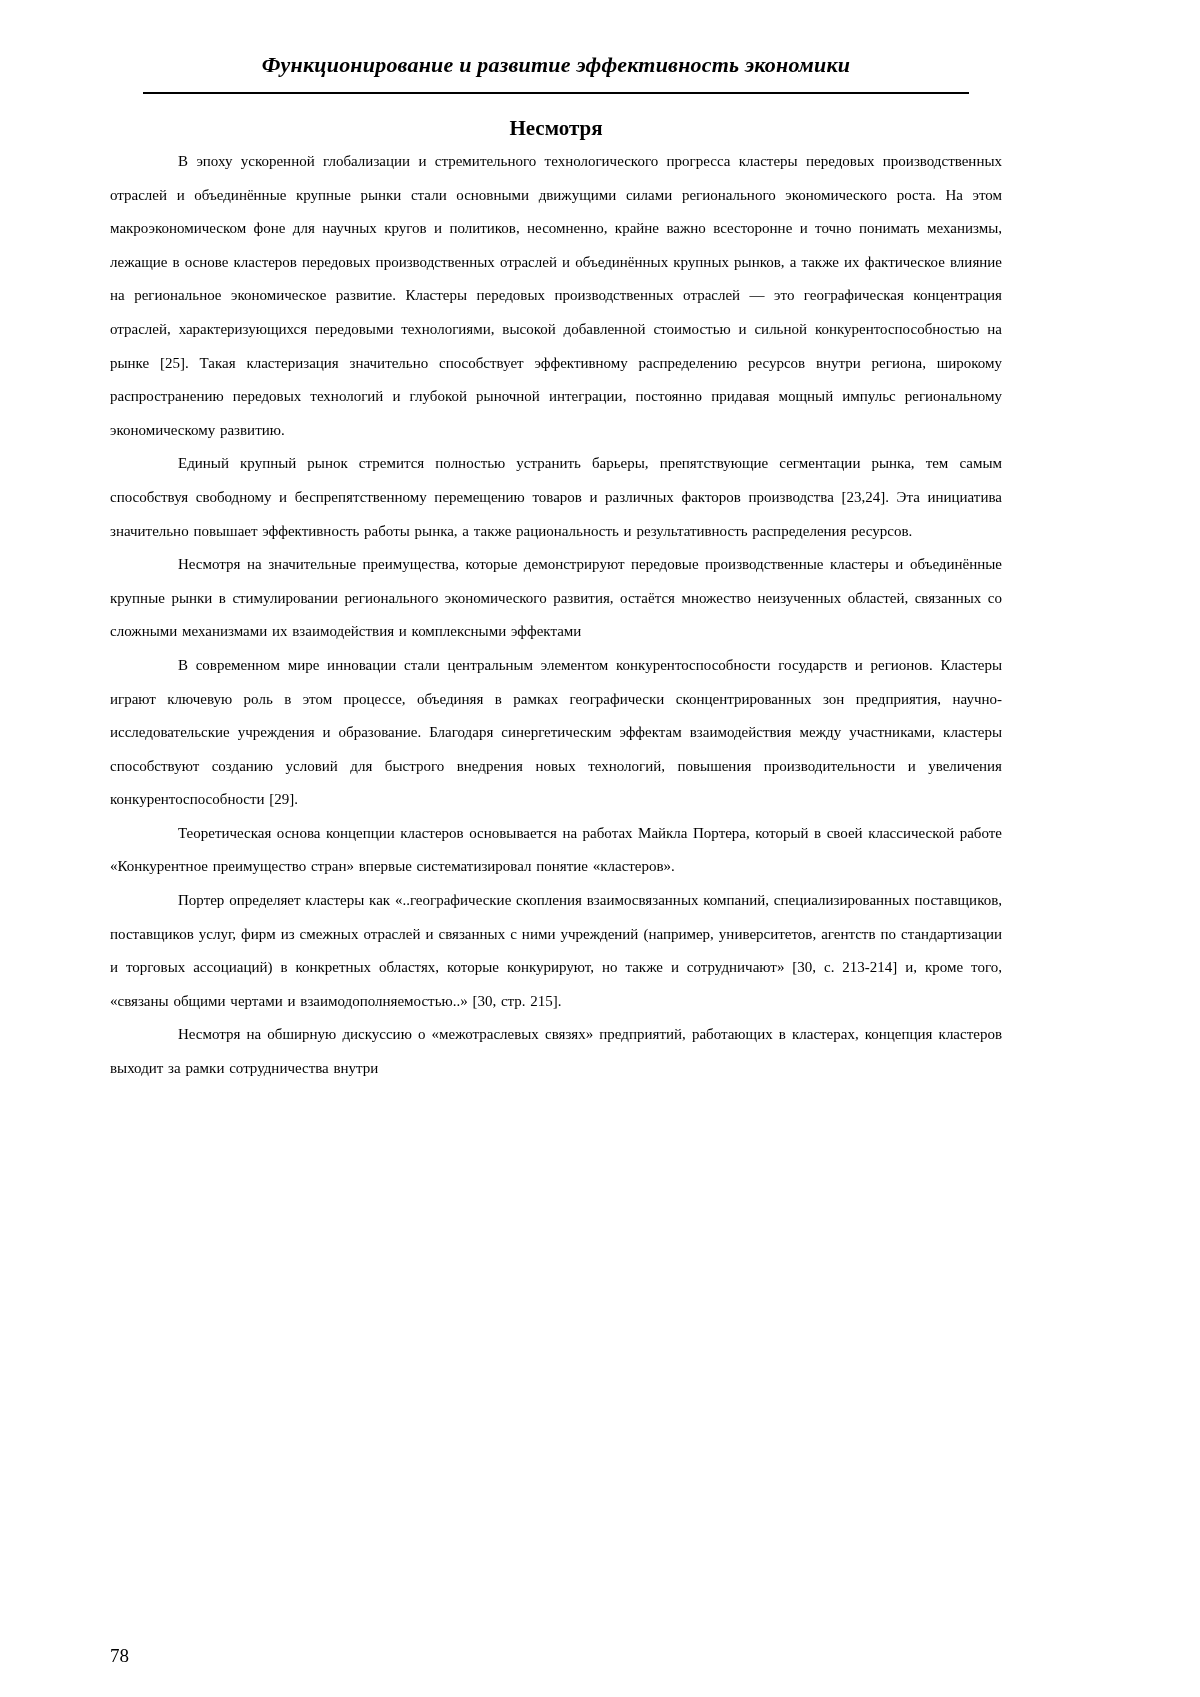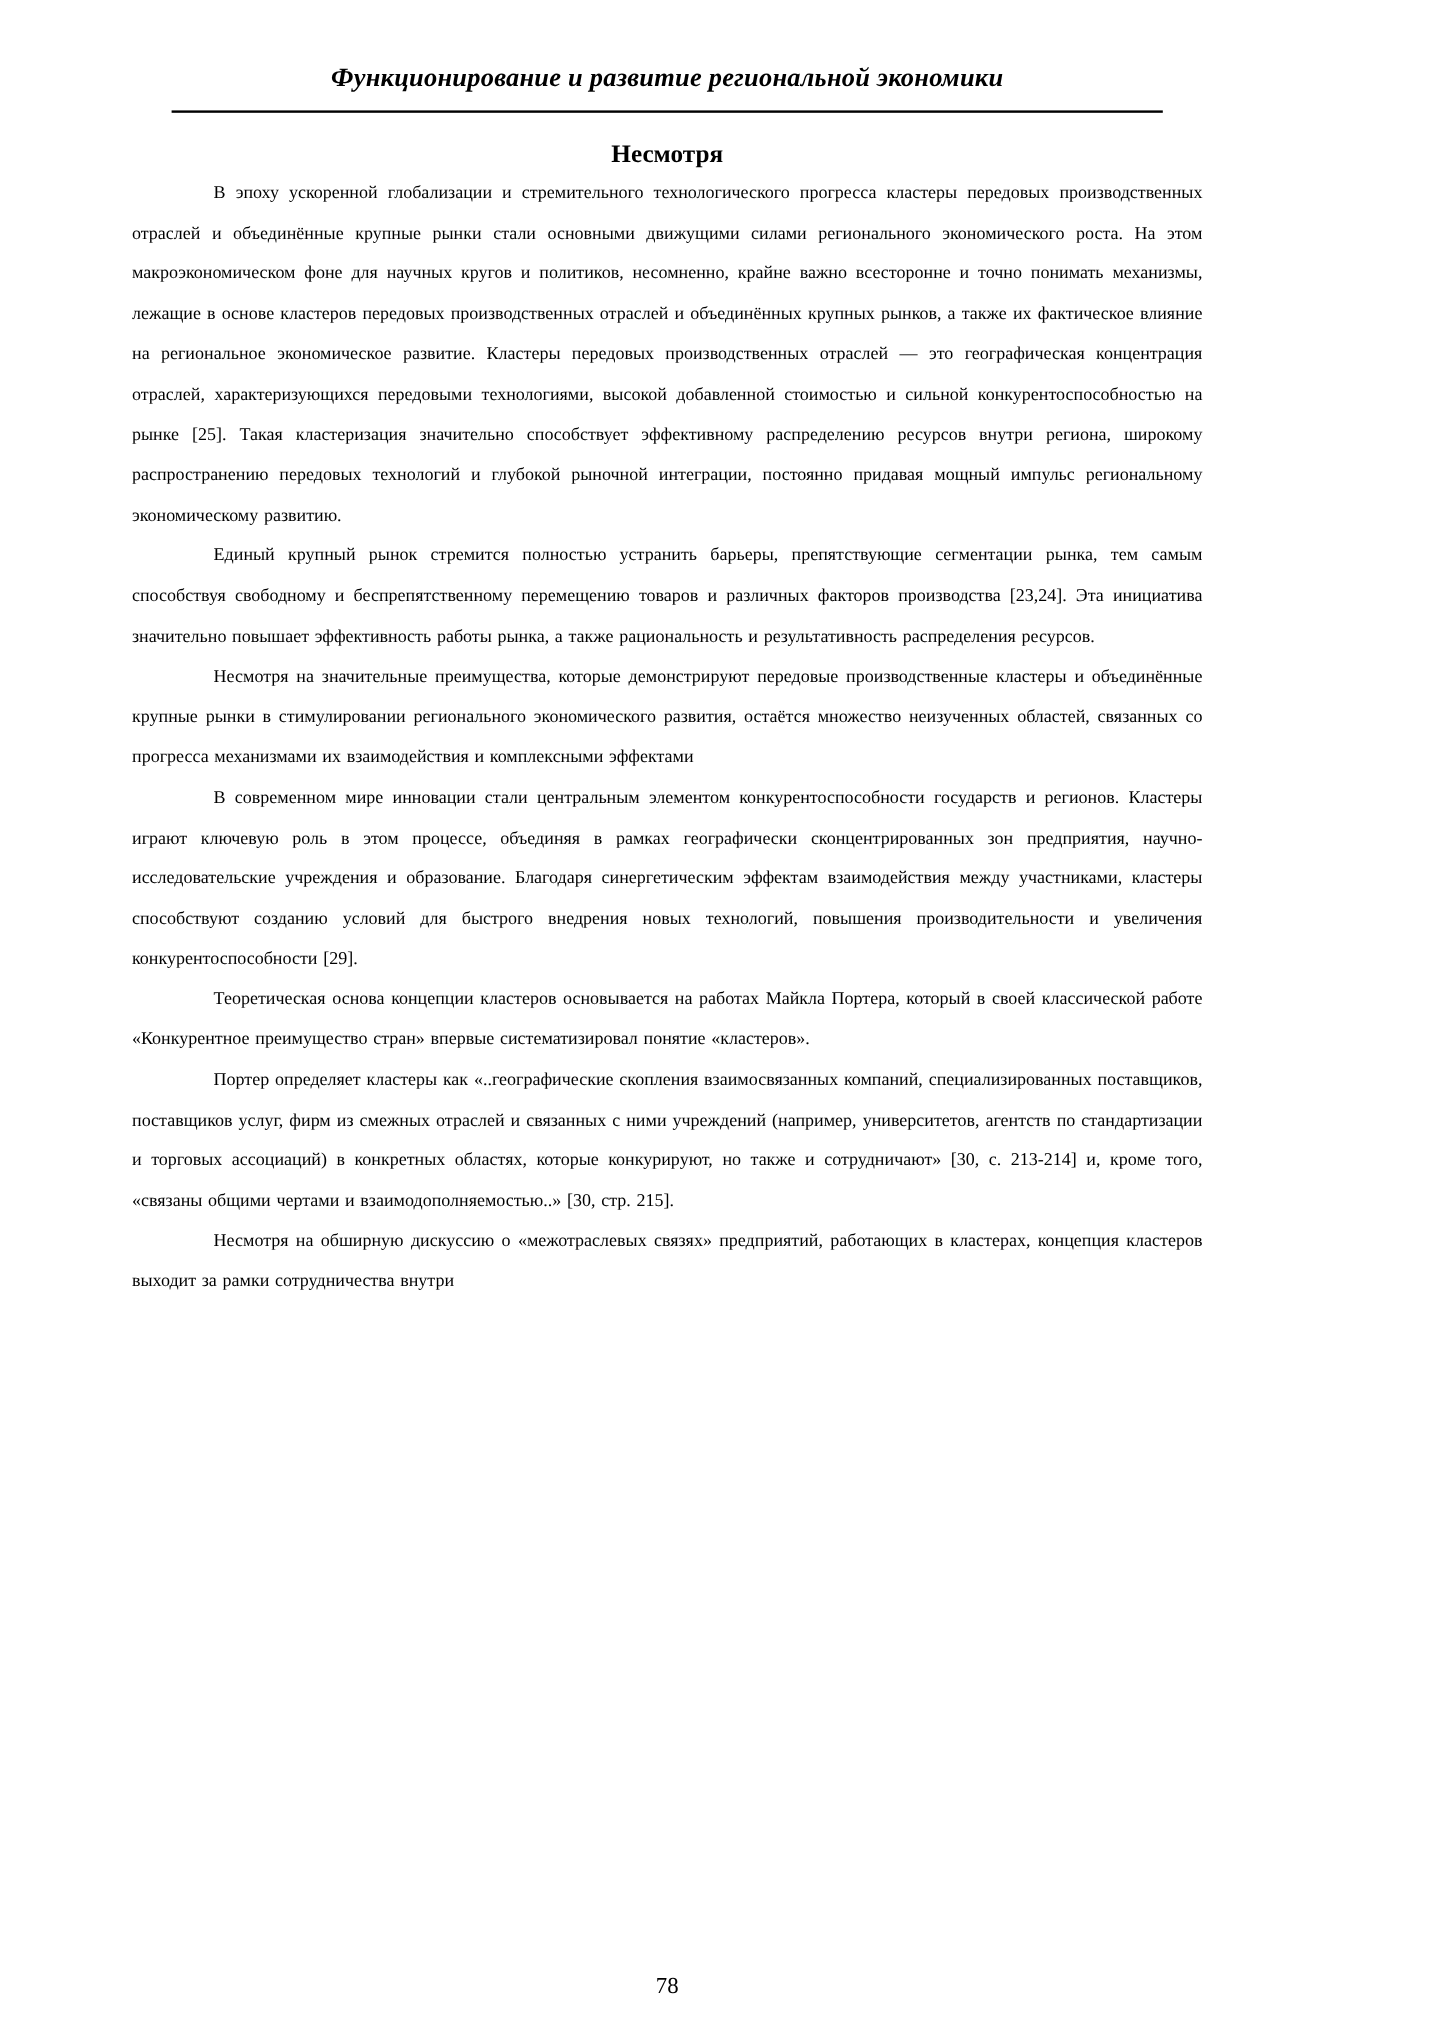--- a/index.html
+++ b/index.html
@@ -44,42 +44,42 @@
     margin: 0;
     font-size: 15px;
     line-height: 33.6px;
     text-align: justify;
     text-indent: 68px;
     hyphens: none;
     word-spacing: 1px;
   }
   .page-footer {
     margin-top: auto;
-    text-align: center;
+    text-align: left;
     font-size: 19px;
     padding-top: 10px;
     font-family: Liberation Serif, serif;
   }
 </style>
 </head>
 <body>
 
 <div class="page">
 
   <header>
-    <div class="running-head">Функционирование и развитие региональной экономики</div>
+    <div class="running-head">Функционирование и развитие эффективность экономики</div>
     <div class="head-rule"></div>
   </header>
 
   <h2 class="section-title">Несмотря</h2>
 
   <main class="body-text">
     <p>В эпоху ускоренной глобализации и стремительного технологического прогресса кластеры передовых производственных отраслей и объединённые крупные рынки стали основными движущими силами регионального экономического роста. На этом макроэкономическом фоне для научных кругов и политиков, несомненно, крайне важно всесторонне и точно понимать механизмы, лежащие в основе кластеров передовых производственных отраслей и объединённых крупных рынков, а также их фактическое влияние на региональное экономическое развитие. Кластеры передовых производственных отраслей — это географическая концентрация отраслей, характеризующихся передовыми технологиями, высокой добавленной стоимостью и сильной конкурентоспособностью на рынке [25]. Такая кластеризация значительно способствует эффективному распределению ресурсов внутри региона, широкому распространению передовых технологий и глубокой рыночной интеграции, постоянно придавая мощный импульс региональному экономическому развитию.</p>
     <p>Единый крупный рынок стремится полностью устранить барьеры, препятствующие сегментации рынка, тем самым способствуя свободному и беспрепятственному перемещению товаров и различных факторов производства [23,24]. Эта инициатива значительно повышает эффективность работы рынка, а также рациональность и результативность распределения ресурсов.</p>
-    <p>Несмотря на значительные преимущества, которые демонстрируют передовые производственные кластеры и объединённые крупные рынки в стимулировании регионального экономического развития, остаётся множество неизученных областей, связанных со прогресса механизмами их взаимодействия и комплексными эффектами</p>
+    <p>Несмотря на значительные преимущества, которые демонстрируют передовые производственные кластеры и объединённые крупные рынки в стимулировании регионального экономического развития, остаётся множество неизученных областей, связанных со сложными механизмами их взаимодействия и комплексными эффектами</p>
     <p>В современном мире инновации стали центральным элементом конкурентоспособности государств и регионов. Кластеры играют ключевую роль в этом процессе, объединяя в рамках географически сконцентрированных зон предприятия, научно-исследовательские учреждения и образование. Благодаря синергетическим эффектам взаимодействия между участниками, кластеры способствуют созданию условий для быстрого внедрения новых технологий, повышения производительности и увеличения конкурентоспособности [29].</p>
     <p>Теоретическая основа концепции кластеров основывается на работах Майкла Портера, который в своей классической работе «Конкурентное преимущество стран» впервые систематизировал понятие «кластеров».</p>
     <p>Портер определяет кластеры как «..географические скопления взаимосвязанных компаний, специализированных поставщиков, поставщиков услуг, фирм из смежных отраслей и связанных с ними учреждений (например, университетов, агентств по стандартизации и торговых ассоциаций) в конкретных областях, которые конкурируют, но также и сотрудничают» [30, с. 213-214] и, кроме того, «связаны общими чертами и взаимодополняемостью..» [30, стр. 215].</p>
     <p>Несмотря на обширную дискуссию о «межотраслевых связях» предприятий, работающих в кластерах, концепция кластеров выходит за рамки сотрудничества внутри</p>
   </main>
 
   <footer class="page-footer">
     <div>78</div>
   </footer>
 

